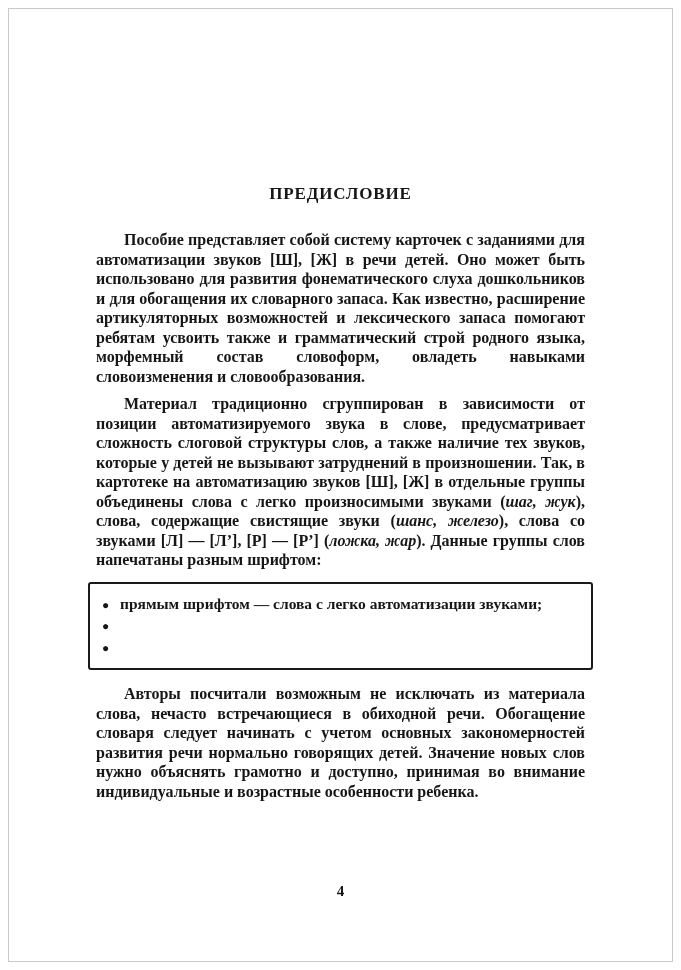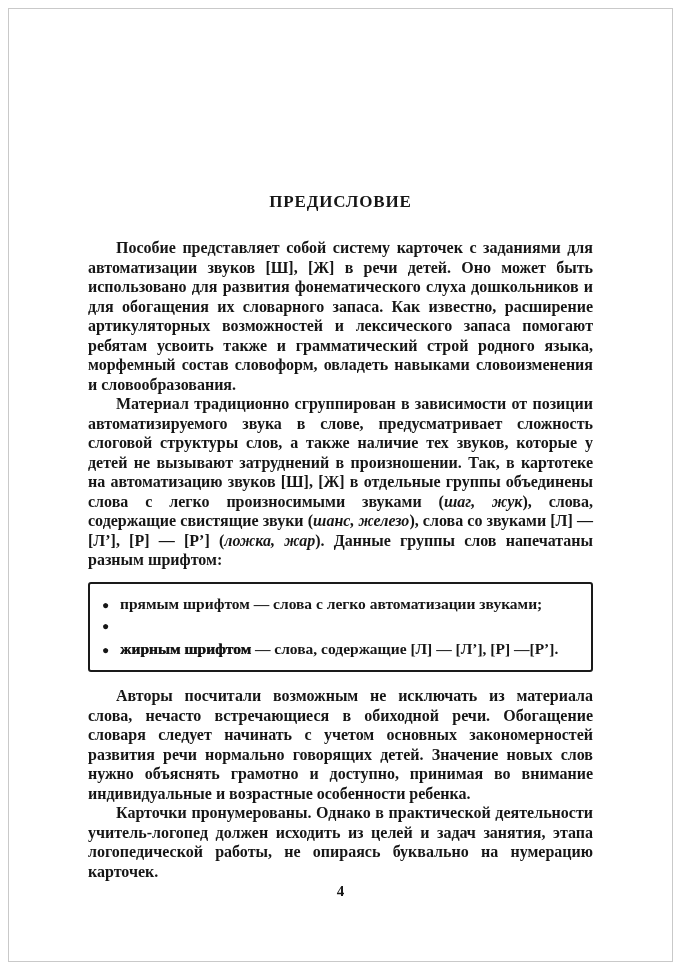--- a/index.html
+++ b/index.html
@@ -20,31 +20,31 @@
   .scan-frame {
     position: absolute;
     inset: 8px;
     border: 1px solid #c9c9c9;
     pointer-events: none;
   }
   .content {
     position: absolute;
     left: 88px;
     right: 88px;
-    top: 192px;
+    top: 184px;
   }
   h1.title {
     margin: 0 0 26px 0;
     text-align: center;
     font-size: 17px;
     letter-spacing: 0.8px;
     font-weight: bold;
   }
   .para {
-    margin: 0;
+    margin: 8px;
     text-indent: 28px;
     text-align: justify;
     font-size: 16px;
     line-height: 19.5px;
   }
   .legend-box {
     border: 2px solid #1a1a1a;
     border-radius: 3px;
     margin: 12px 0 14px 0;
     padding: 9px 8px 9px 8px;
@@ -99,25 +99,23 @@
       <ul>
           <li>
             <span class="bullet">●</span>
             <span class="btext"><span>прямым шрифтом — слова с легко автоматизации звуками;</span></span>
           </li>
           <li>
             <span class="bullet">●</span>
           </li>
           <li>
             <span class="bullet">●</span>
-            <span class="btext"><span class="bb">жирным шрифтом</span><span> — слова, содержащие [Л] — [Л’], [Р] —[Р’].</span></span>
           </li>
         </ul>
     </div>
 
     <div>
         <p class="para"><span>Авторы посчитали возможным не исключать из материала слова, нечасто встречающиеся в обиходной речи. Обогащение словаря следует начинать с учетом основных закономерностей развития речи нормально говорящих детей. Значение новых слов нужно объяснять грамотно и доступно, принимая во внимание индивидуальные и возрастные особенности ребенка.</span></p>
-        <p class="para"><span>Карточки пронумерованы. Однако в практической деятельности учитель-логопед должен исходить из целей и задач занятия, этапа логопедической работы, не опираясь буквально на нумерацию карточек.</span></p>
       </div>
   </div>
 
   <div class="pagenum">4</div>
 </div>
 
 </body></html>

